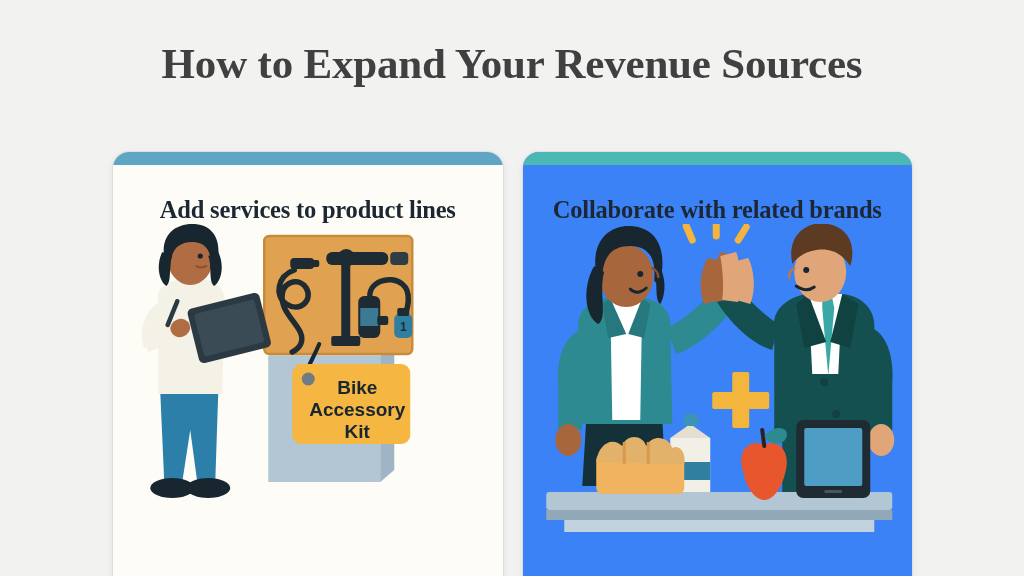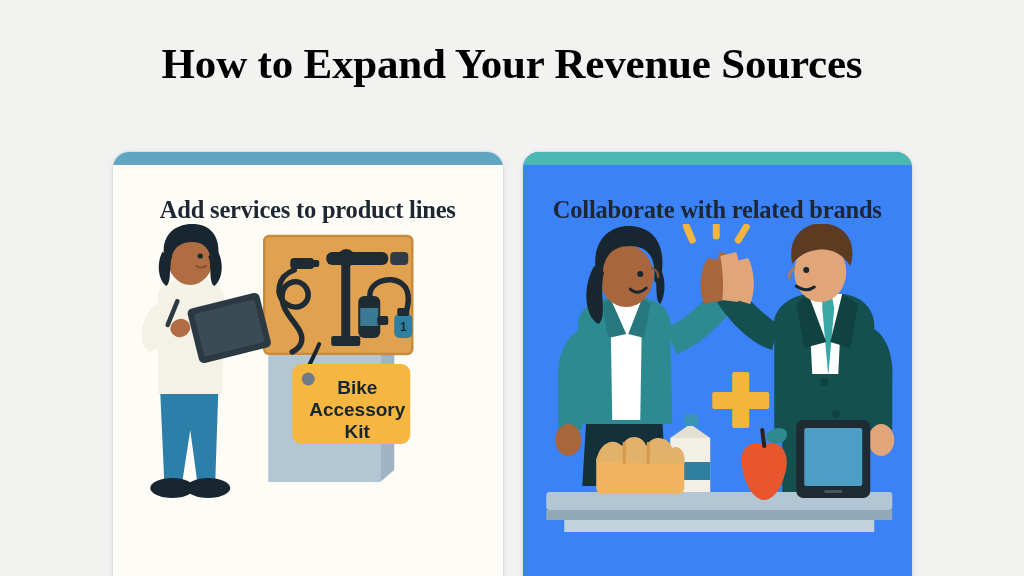--- a/index.html
+++ b/index.html
@@ -15,21 +15,21 @@
     background: #f2f2f1;
   }
 
   
   #header { position: absolute; left: 0; top: 40px; width: 1024px; text-align: center; }
   #title {
     font-family: "Liberation Serif", serif;
     font-weight: bold;
     font-size: 43px;
     letter-spacing: -0.2px;
-    color: #000000;
+    color: #404040;
     line-height: 1.1;
   }
   #subtitle {
     margin-top: 13px;
     font-family: "Liberation Sans", sans-serif;
     font-size: 19.5px;
     color: #3d4a55;
     letter-spacing: -0.2px;
   }
 

